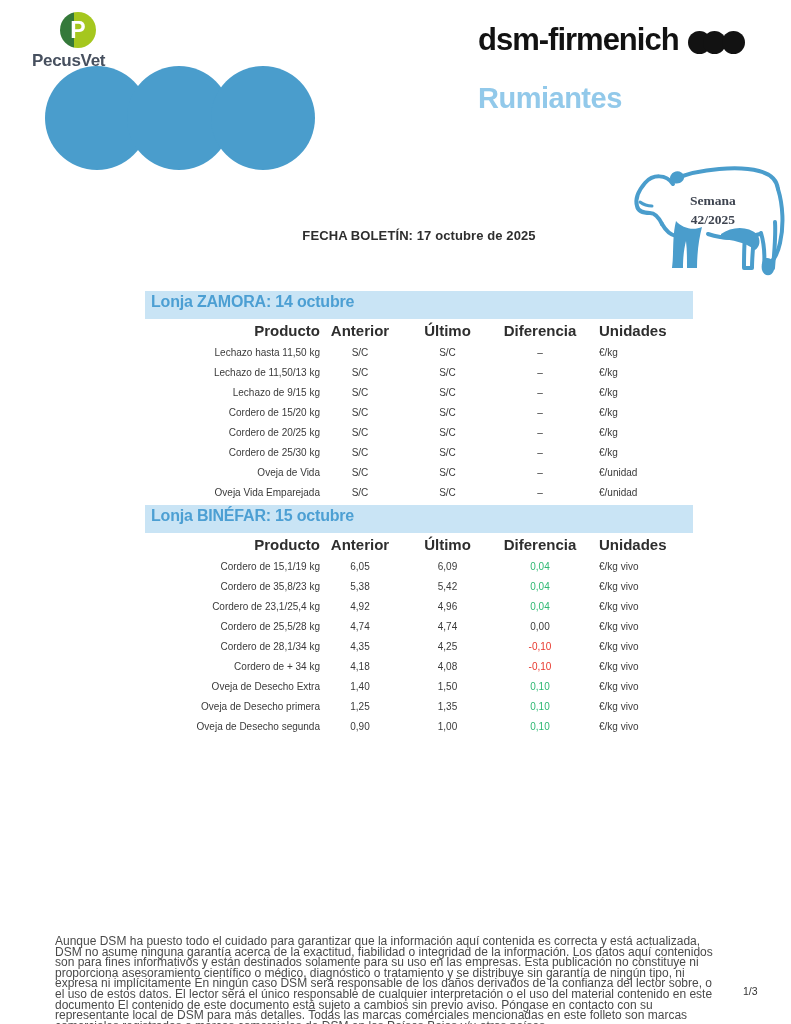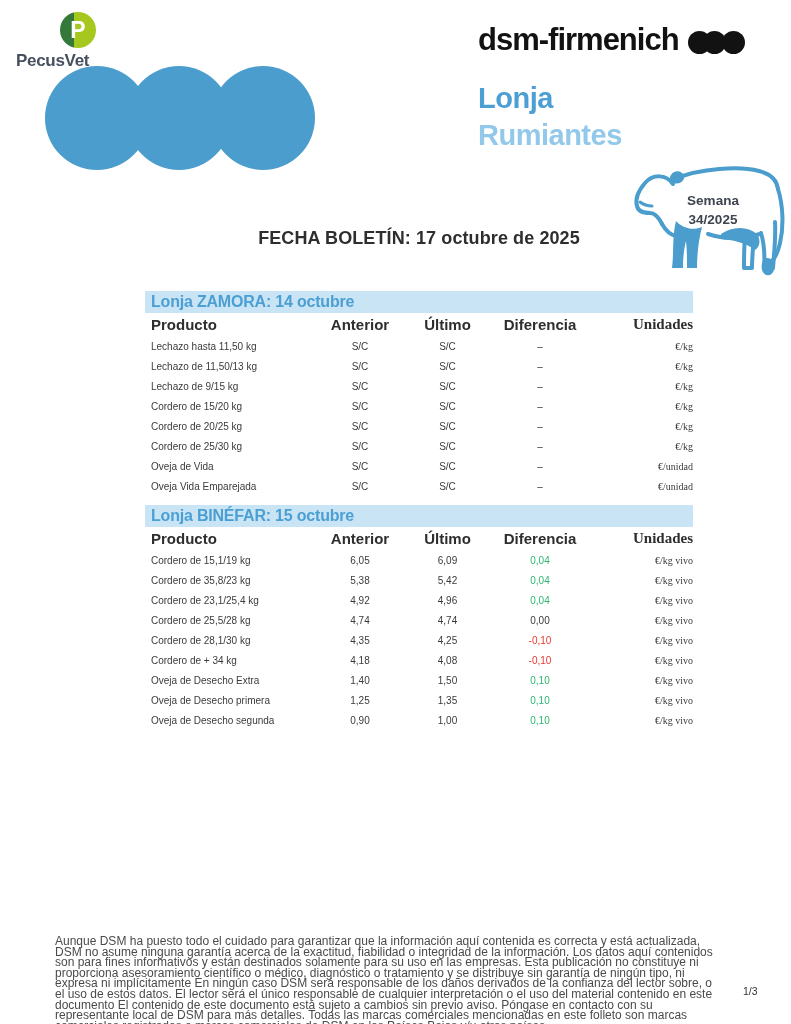--- a/index.html
+++ b/index.html
@@ -12,21 +12,21 @@
   html,body{background:#e9e9e9;}
   body{font-family:"Liberation Sans", sans-serif;}
   .page{position:relative;width:791px;height:1024px;background:#ffffff;margin:0 auto;overflow:hidden;}
 
   
   .pecusvet{position:absolute;left:16px;top:12px;width:110px;}
   .pv-icon{margin-left:44px;width:36px;height:36px;border-radius:50%;
     background:linear-gradient(90deg,var(--pv_dark) 0 40%,var(--pv_lime) 40%);
     display:flex;align-items:center;justify-content:center;
     color:#fff;font-weight:700;font-size:23px;line-height:1;}
-  .pv-text{margin-top:3px;font-size:17px;font-weight:700;color:#47505F;letter-spacing:-0.3px;}
+  .pv-text{margin-top:3px;font-size:17px;font-weight:700;color:#47505F;letter-spacing:-0.3px;margin-left:16px;}
 
   
   .circles{position:absolute;left:45px;top:66px;width:270px;height:104px;}
   .circle{position:absolute;top:0;width:104px;height:104px;border-radius:50%;background:var(--brand_blue);}
   .circle:nth-child(1){left:0;}
   .circle:nth-child(2){left:82px;}
   .circle:nth-child(3){left:166px;}
 
   
   .dsm{position:absolute;left:478px;top:22px;display:flex;gap:9px;}
@@ -38,38 +38,38 @@
 
   
   .doc-title{position:absolute;left:478px;top:80px;line-height:37px;font-weight:700;font-size:29px;letter-spacing:-0.5px;}
   .doc-title .t1{color:var(--title_blue);}
   .doc-title .t2{color:var(--subtitle_blue);}
 
   
   .cow-wrap{position:absolute;left:626px;top:160px;width:164px;height:124px;}
   .cow-wrap svg{position:absolute;left:0;top:0;}
   .week{position:absolute;left:22px;top:31px;width:130px;text-align:center;
-    font-size:13.5px;line-height:19px;font-weight:600;color:var(--week_ink);}
+    font-size:13.5px;line-height:19px;font-weight:600;color:var(--week_ink);font-family:Liberation Serif, serif;}
 
   
   .fecha{position:absolute;left:145px;top:228px;width:548px;text-align:center;
-    font-size:18px;font-weight:700;color:var(--ink);letter-spacing:0.1px;}
+    font-size:13px;font-weight:700;color:var(--ink);letter-spacing:0.1px;}
 
   
   .section{position:absolute;left:145px;width:548px;}
   .sec-zamora{top:291px;}
   .sec-binefar{top:505px;}
-  .sec-bar{height:22px;background:var(--light_blue);color:var(--title_blue);
+  .sec-bar{height:28px;background:var(--light_blue);color:var(--title_blue);
     font-weight:700;font-size:16px;line-height:22px;padding-left:6px;letter-spacing:-0.2px;}
   .thead,.trow{display:grid;grid-template-columns:175px 80px 95px 90px 1fr;align-items:center;}
   .thead{height:23px;font-weight:700;font-size:15px;color:var(--ink);}
   .trow{height:20px;font-size:10px;color:var(--ink_soft);}
-  .c-prod{padding-left:6px;text-align:left;white-space:nowrap;}
+  .c-prod{padding-left:6px;text-align:right;white-space:nowrap;}
   .c-num{text-align:center;white-space:nowrap;}
-  .c-unit{padding-left:14px;text-align:right;white-space:nowrap;font-family:Liberation Serif, serif;}
+  .c-unit{padding-left:14px;text-align:left;white-space:nowrap;}
   .trend-up{color:var(--green);}
   .trend-down{color:var(--red);}
   .trend-flat,.trend-none{color:var(--ink_soft);}
 
   
   .disclaimer{position:absolute;left:55px;top:936px;width:660px;font-size:12px;
     line-height:10.6px;color:var(--footer_ink);}
   .page-num{position:absolute;left:743px;top:985px;font-size:10.5px;color:#333333;}
 </style>
 </head>
@@ -91,21 +91,20 @@
   <div class="dsm">
     <span class="dsm-word">dsm-firmenich</span>
     <span class="dsm-dots">
       <span class="dsm-dot"></span>
         <span class="dsm-dot"></span>
         <span class="dsm-dot"></span>
     </span>
   </div>
 
   <div class="doc-title">
-    <div class="t1">Lonja</div>
     <div class="t2">Rumiantes</div>
   </div>
 
   <div class="cow-wrap">
     <svg width="164" height="124" viewBox="0 0 164 124">
       <g stroke="#4A9DCC" stroke-width="4" fill="none" stroke-linecap="round" stroke-linejoin="round">
         <path d="M47 24 C40 14 27 14 19 23 C13 30 9 39 11 46 C12 51 18 53 24 53 C29 53 33 58 36 64"></path>
         <path d="M14 42 C18 45 22 46 26 46" stroke-width="3"></path>
         <path d="M49 19 C74 8 114 6 133 11 C145 14 151 21 152 29"></path>
         <path d="M152 29 C157 45 158 66 154 83 C152 92 149 99 144 103"></path>
@@ -116,21 +115,21 @@
       </g>
       <g fill="#4A9DCC" stroke="none">
         <path d="M45 15 C48 10 56 10 58 16 C59 21 53 25 48 23 C44 21 43 18 45 15 Z"></path>
         <path d="M50 61 C46 77 48 93 46 108 L57 108 C57 97 58 89 60 81 C61 89 61 98 61 108 L71 108 C71 93 73 78 76 67 C67 71 56 68 50 61 Z"></path>
         <path d="M95 74 C106 66 122 66 131 74 C135 80 134 87 129 90 C119 82 106 80 95 79 Z"></path>
         <path d="M140 98 C146 97 150 103 148 110 C146 117 138 117 136 110 C135 105 136 100 140 98 Z"></path>
       </g>
     </svg>
     <div class="week">
       <div>Semana</div>
-      <div>34/2025</div>
+      <div>42/2025</div>
     </div>
   </div>
 
   <div class="fecha">FECHA BOLETÍN: 17 octubre de 2025</div>
 
   <div class="section sec-zamora">
     <div class="sec-bar">Lonja ZAMORA: 14 octubre</div>
     <div class="thead">
       <div class="c-prod">Producto</div>
       <div class="c-num">Anterior</div>
@@ -227,21 +226,21 @@
       <div class="c-unit">€/kg vivo</div>
     </div>
     <div class="trow">
       <div class="c-prod">Cordero de 25,5/28 kg</div>
       <div class="c-num">4,74</div>
       <div class="c-num">4,74</div>
       <div class="c-num trend-flat">0,00</div>
       <div class="c-unit">€/kg vivo</div>
     </div>
     <div class="trow">
-      <div class="c-prod">Cordero de 28,1/30 kg</div>
+      <div class="c-prod">Cordero de 28,1/34 kg</div>
       <div class="c-num">4,35</div>
       <div class="c-num">4,25</div>
       <div class="c-num trend-down">-0,10</div>
       <div class="c-unit">€/kg vivo</div>
     </div>
     <div class="trow">
       <div class="c-prod">Cordero de + 34 kg</div>
       <div class="c-num">4,18</div>
       <div class="c-num">4,08</div>
       <div class="c-num trend-down">-0,10</div>

